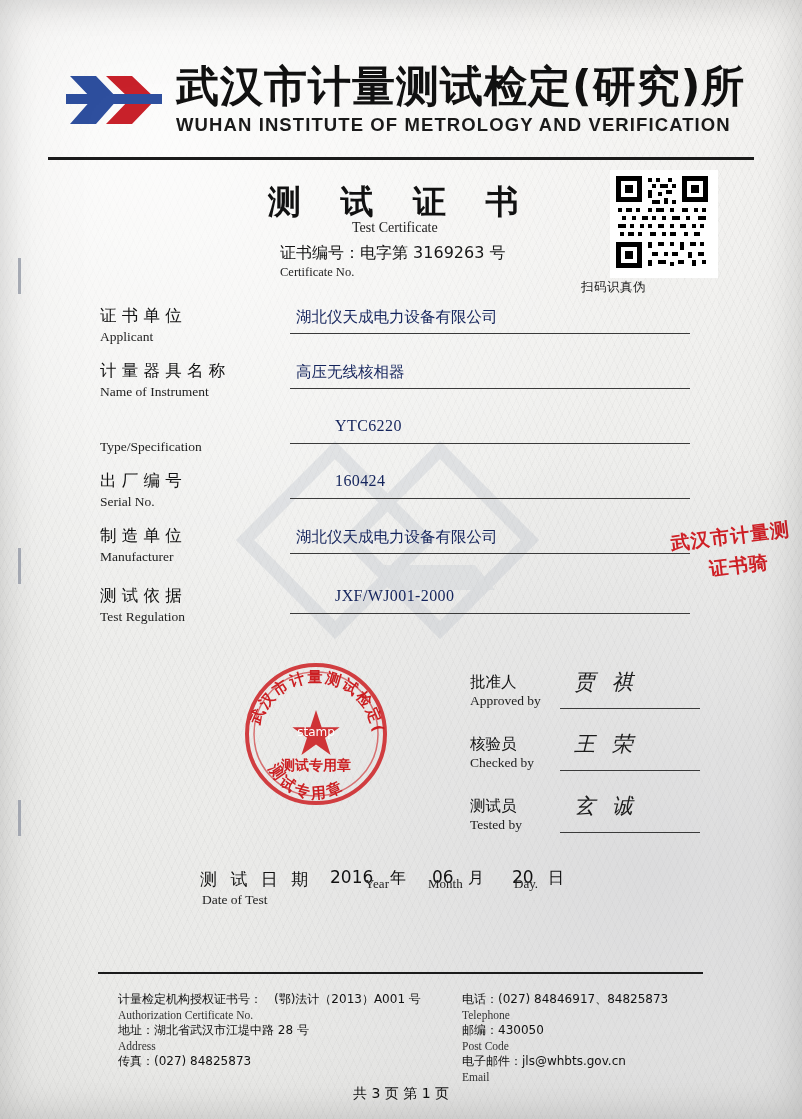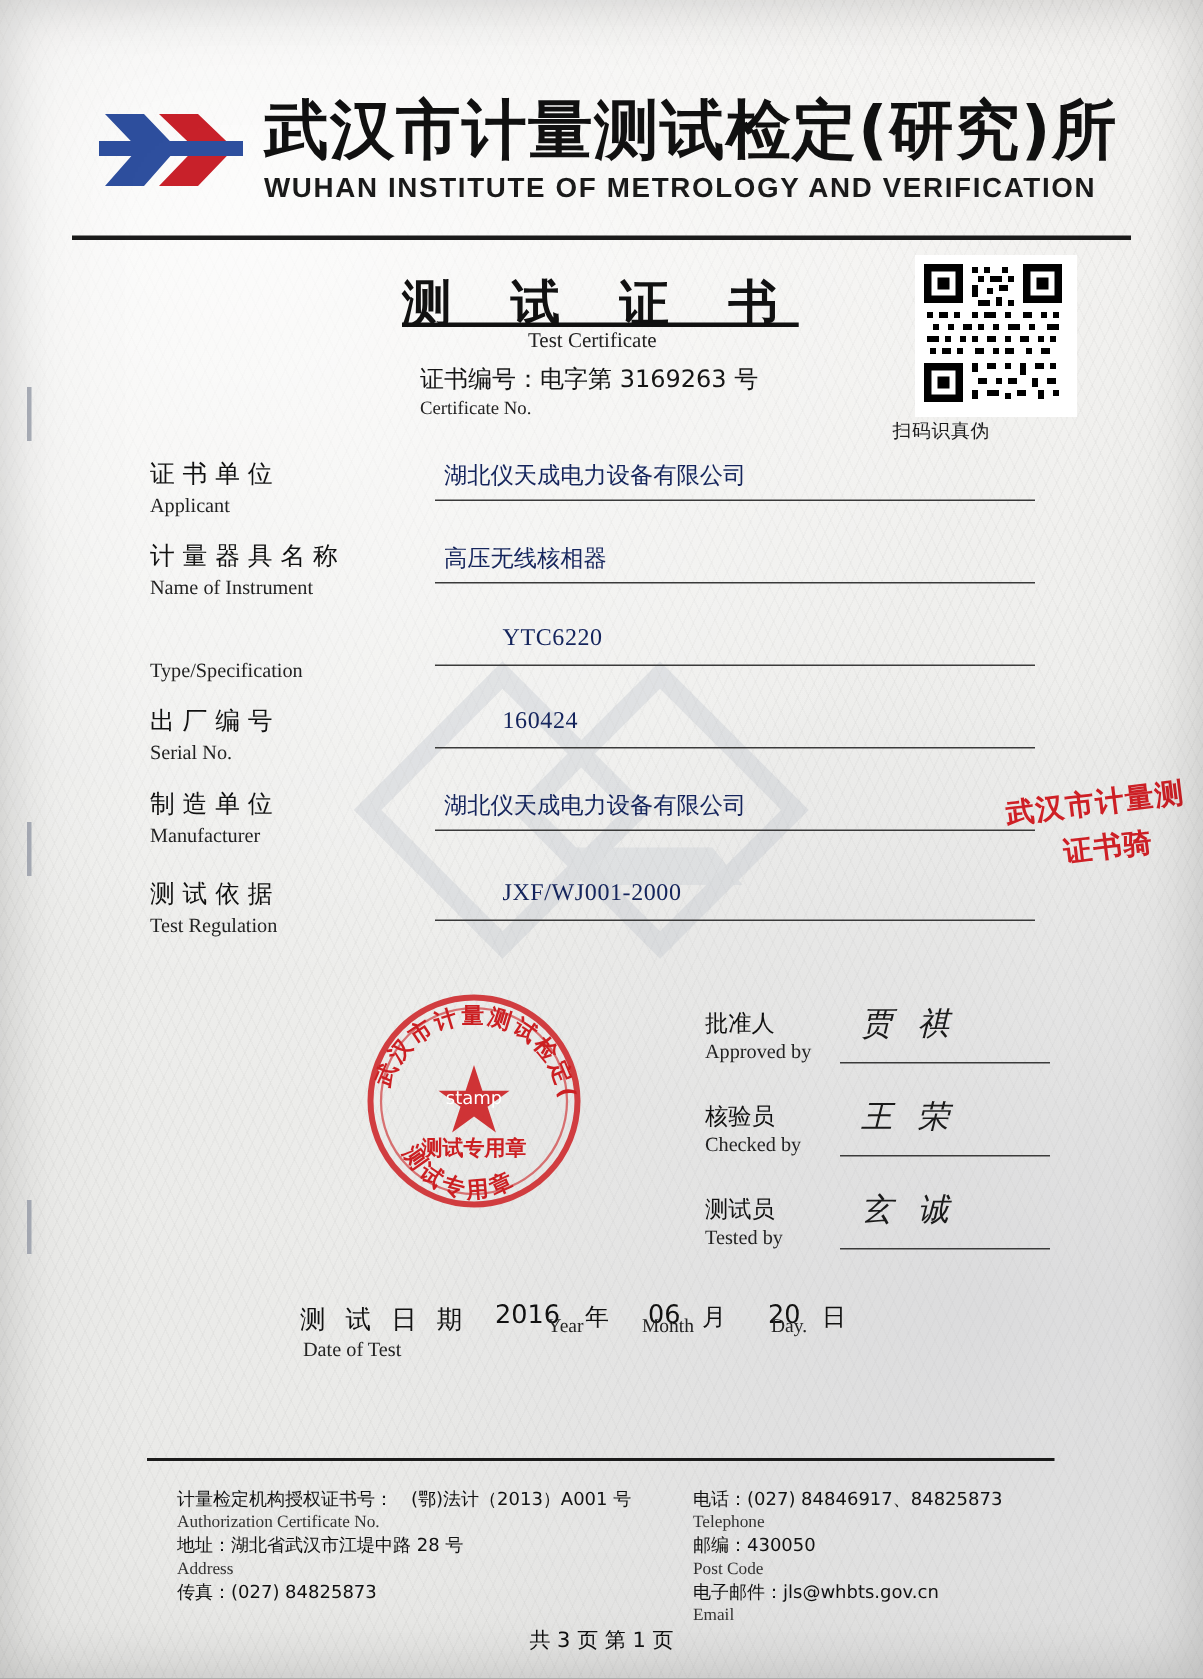--- a/index.html
+++ b/index.html
@@ -99,21 +99,20 @@
   
   .title-cn {
     position: absolute;
     left: 268px;
     top: 180px;
     font-family: "DejaVu Sans", sans-serif;
     font-weight: bold;
     font-size: 33px;
     letter-spacing: 14px;
     color: #111;
-    text-decoration: underline;
   }
   .title-en {
     position: absolute;
     left: 352px;
     top: 220px;
     font-size: 14px;
     color: #222;
   }
   .cert-no-line {
     position: absolute;
@@ -137,21 +136,21 @@
     position: absolute;
     left: 610px;
     top: 170px;
     width: 104px;
     height: 104px;
     background: #fff;
     padding: 2px;
   }
   .qr-caption {
     position: absolute;
-    left: 595px;
+    left: 581px;
     top: 279px;
     font-family: "DejaVu Sans", sans-serif;
     font-size: 12.5px;
     color: #1b1b1b;
     letter-spacing: 0.5px;
   }
 
   
   .field {
     position: absolute;

